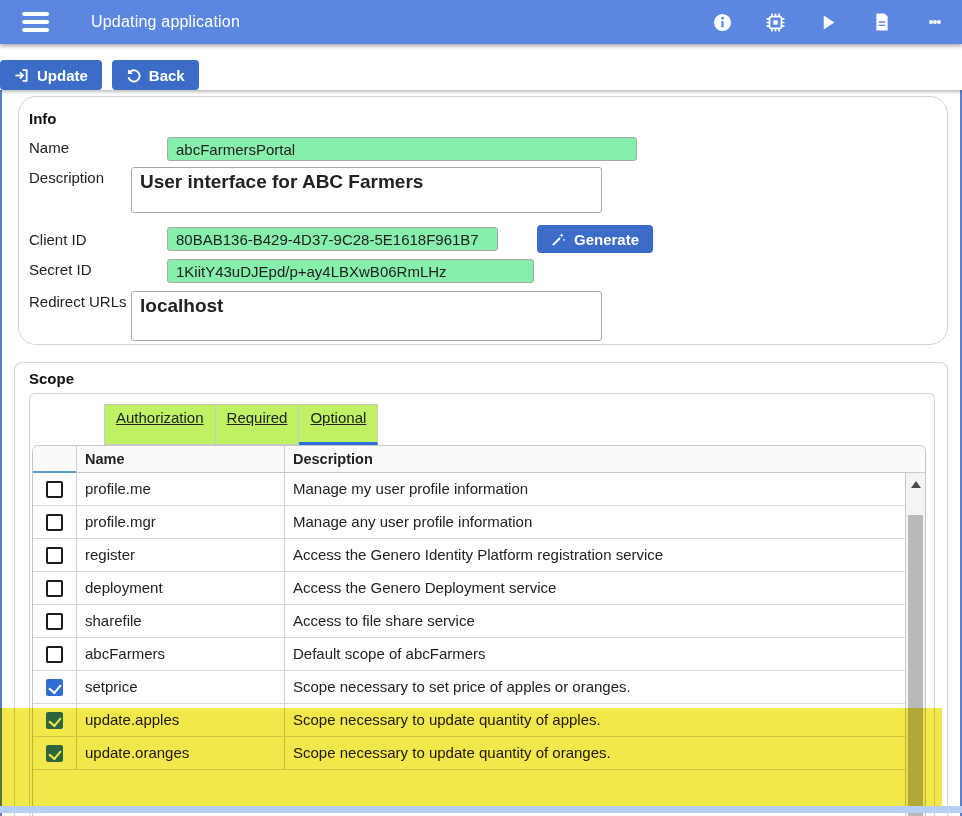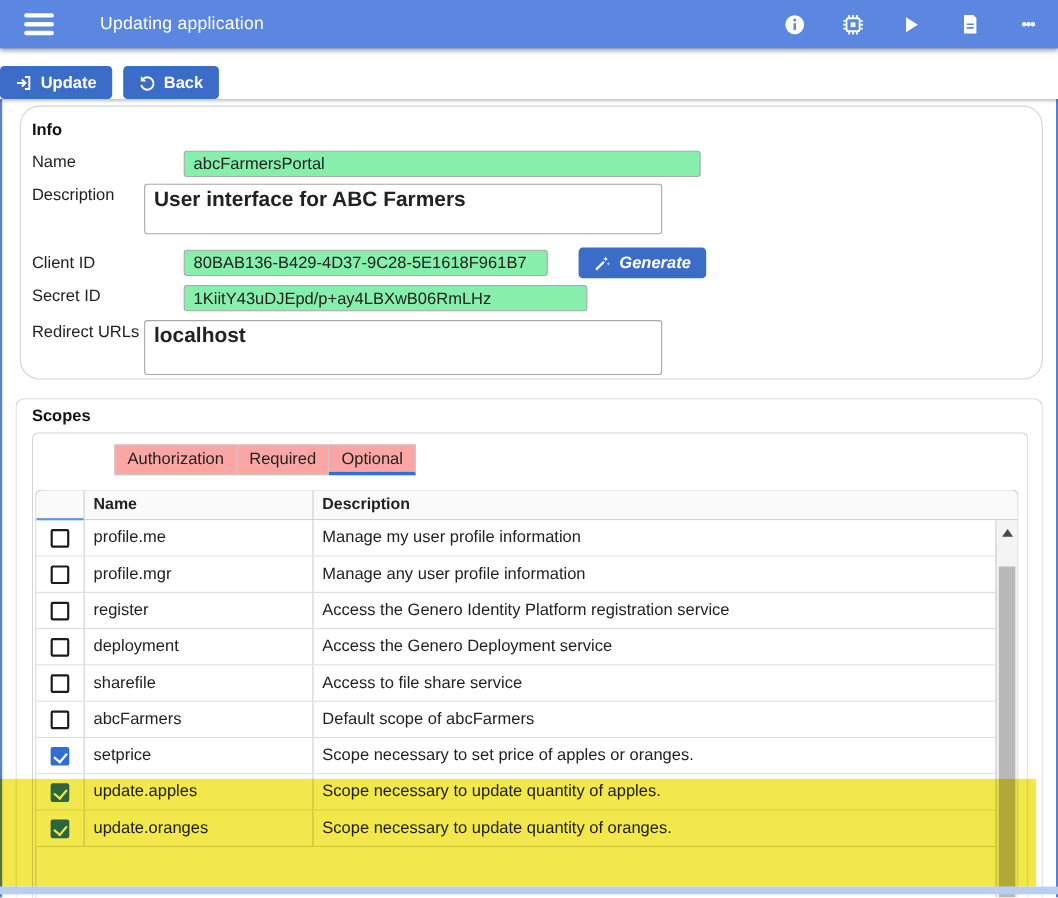--- a/index.html
+++ b/index.html
@@ -81,21 +81,21 @@
     border: 1px solid #a8a8a8; border-radius: 3px;
     padding: 3px 8px; background: #fff; resize: none; font-weight: bold;
   }
   .w-name { width: 470px; }
   .row-name { height: 24px; margin-bottom: 6px; }
   .row-desc { height: 46px; margin-bottom: 12px; }
   .row-desc .tarea { width: 471px; height: 46px; }
   .row-client { height: 28px; margin-bottom: 6px; align-items: center; }
   .row-client label { padding-top: 0; }
   .row-client .tfield { width: 331px; }
-  .btn-generate { margin-left: 28px; height: 28px; font-style: italic; }
+  .btn-generate { margin-left: 39px; height: 28px; }
   .row-secret { height: 24px; margin-bottom: 8px; }
   .row-secret .tfield { width: 367px; }
   .row-redirect { height: 50px; }
   .row-redirect .tarea { width: 471px; height: 50px; }
 
   
   .scopes-panel {
     margin: 17px 12px 0 12px;
     height: 460px;
     padding: 8px 12px 0 14px;
@@ -105,26 +105,27 @@
   .scopes-heading { margin-bottom: 6px; }
   .tabs-panel {
     border: 1px solid #d4d4d4;
     border-bottom: none;
     border-radius: 6px 6px 0 0;
     height: 430px;
     padding-top: 10px;
   }
   .tab-strip { display: flex; padding-left: 74px; height: 28px; }
   .tab {
-    height: 28px; line-height: 25px;
+    height: 41px; line-height: 25px;
     padding: 0 11px; font-size: 15px; color: #222;
-    background: #fca5a5;
+    background: #bef264;
     border: 1px solid #c9c9c9;
     border-left: none;
     cursor: pointer;
+    text-decoration: underline;
   }
   .tab:first-child { border-left: 1px solid #c9c9c9; }
   .tab.selected { border-bottom: 3px solid var(--tab-accent, #2e6fd8); }
 
   
   .table-wrap {
     position: relative;
     margin: 13px 8px 0 2px;
     height: 388px;
     border: 1px solid #c6c6c6;
@@ -281,21 +282,21 @@
       <input class="tfield readonly" readonly="" value="1KiitY43uDJEpd/p+ay4LBXwB06RmLHz" style="">
     </div>
 
     <div class="frow row-redirect">
       <label>Redirect URLs</label>
       <textarea class="tarea" style="">localhost</textarea>
     </div>
   </div>
 
   <div class="panel scopes-panel">
-    <div class="panel-heading scopes-heading">Scopes</div>
+    <div class="panel-heading scopes-heading">Scope</div>
 
     <div class="tabs-panel">
       <div class="tab-strip">
           <div class="tab"><span>Authorization</span></div>
           <div class="tab"><span>Required</span></div>
           <div class="tab selected"><span>Optional</span></div>
         </div>
 
       <div class="table-wrap">
         <div class="thead">

